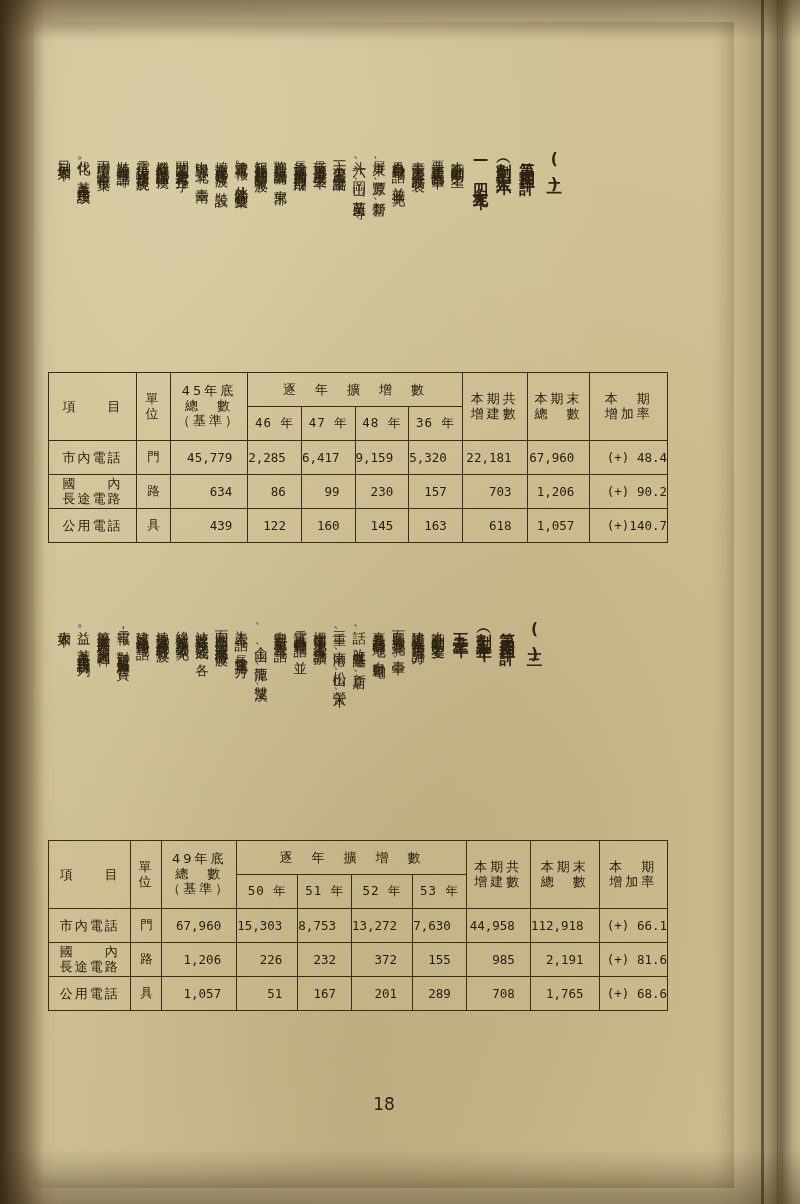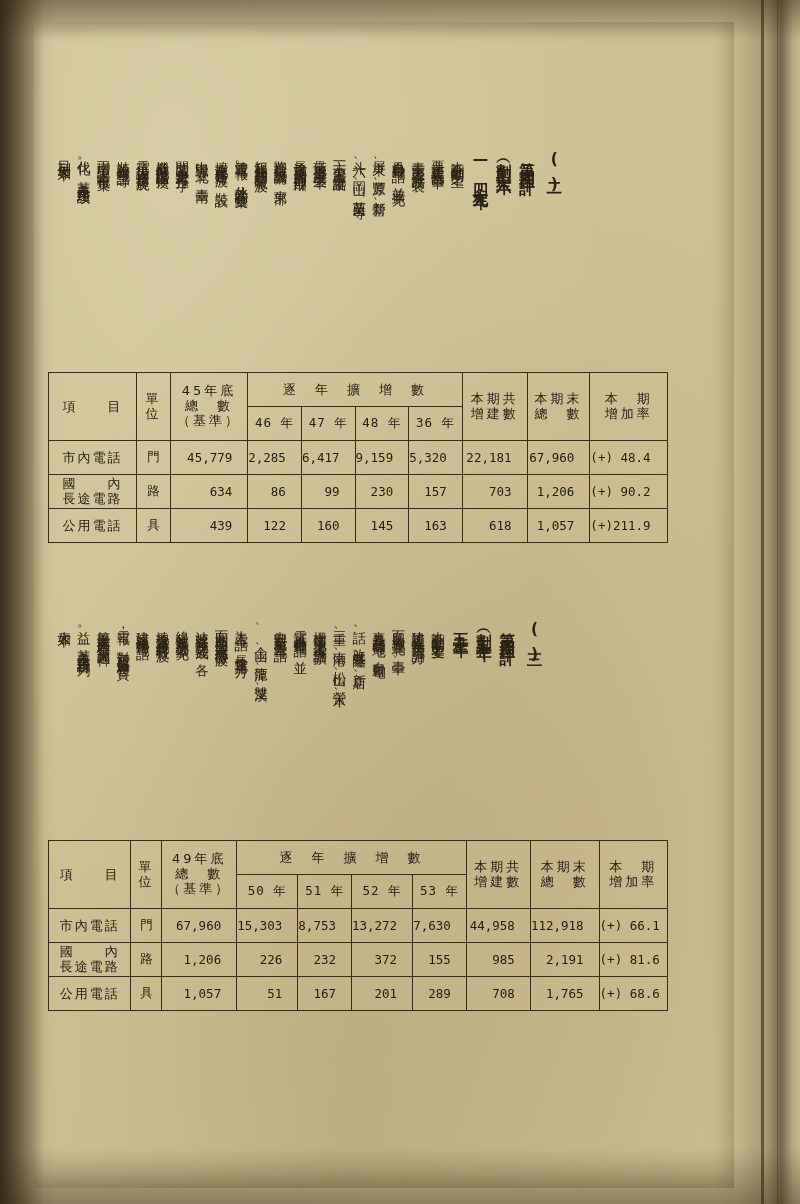--- a/index.html
+++ b/index.html
@@ -136,21 +136,21 @@
     padding: 0 4px;
   }
   .tbl td.num {
     text-align: right;
     padding-right: 15px;
     font-size: 12.5px;
     font-family: "DejaVu Sans Mono", monospace;
     letter-spacing: 0px;
   }
   .tbl td.numc {
-    text-align: left;
+    text-align: right;
     font-family: "DejaVu Sans Mono", monospace;
     font-size: 12.5px;
   }
   .subhd {
     font-size: 11.5px;
     font-family: "DejaVu Sans Mono", monospace;
     letter-spacing: 1px;
     margin-left: 40px;
   }
   .stack2 {
@@ -250,21 +250,21 @@
       <tr>
         <td class="lbl">公用電話</td>
         <td>具</td>
         <td class="num">439</td>
         <td class="num">122</td>
         <td class="num">160</td>
         <td class="num">145</td>
         <td class="num">163</td>
         <td class="num">618</td>
         <td class="num">1,057</td>
-        <td class="numc">(+)211.9</td>
+        <td class="numc">(+)140.7</td>
       </tr>
     </tbody>
       </table>
 
     <div class="vcols" style="left:18px; top:598px; height:200px;">
       <div class="hd">(三)</div>
       <div class="hd2">第三期四年計</div>
       <div class="hd2">劃（五十年—</div>
       <div class="hd2">五十三年）</div>
       <div>本計劃期間之主要</div>
@@ -341,20 +341,21 @@
         <td class="num">167</td>
         <td class="num">201</td>
         <td class="num">289</td>
         <td class="num">708</td>
         <td class="num">1,765</td>
         <td class="numc">(+) 68.6</td>
       </tr>
     </tbody>
       </table>
 
+    <div id="pagenum">18</div>
   </div>
 
   <div id="leftshadow"></div>
   <div id="rightedge"></div>
   <div id="bindline"></div>
   <div id="bindline2"></div>
   <div id="topshadow"></div>
   <div id="bottomshadow"></div>
 </div>
 

